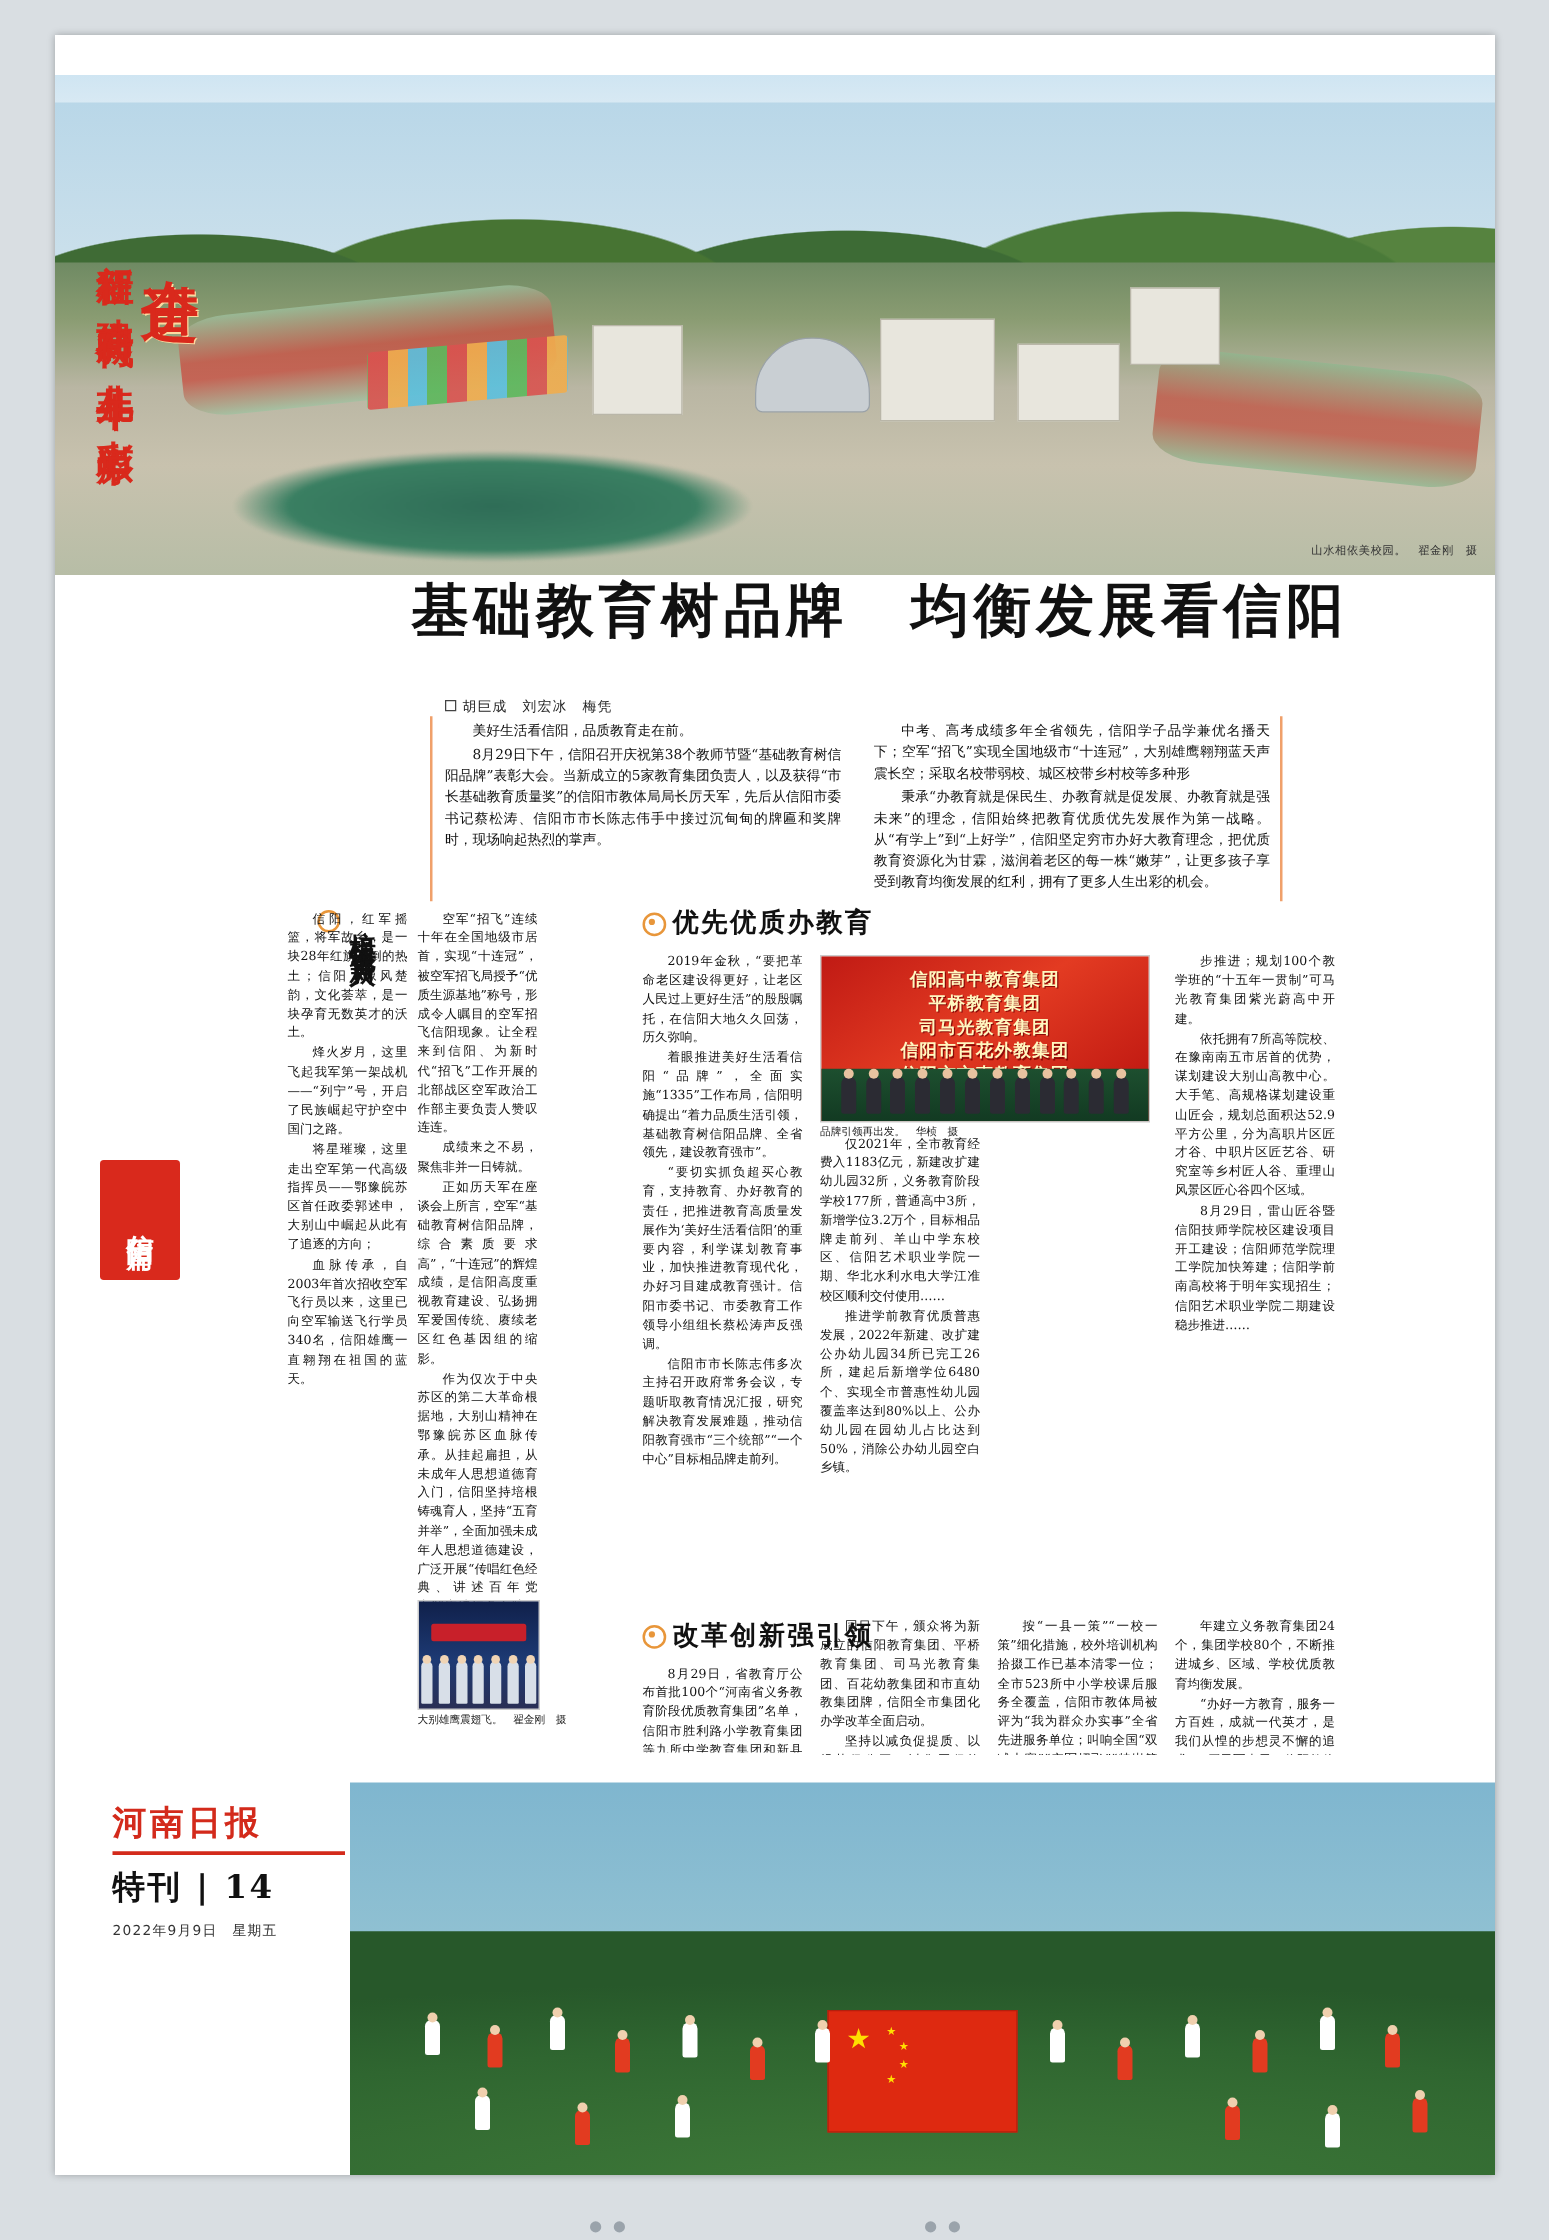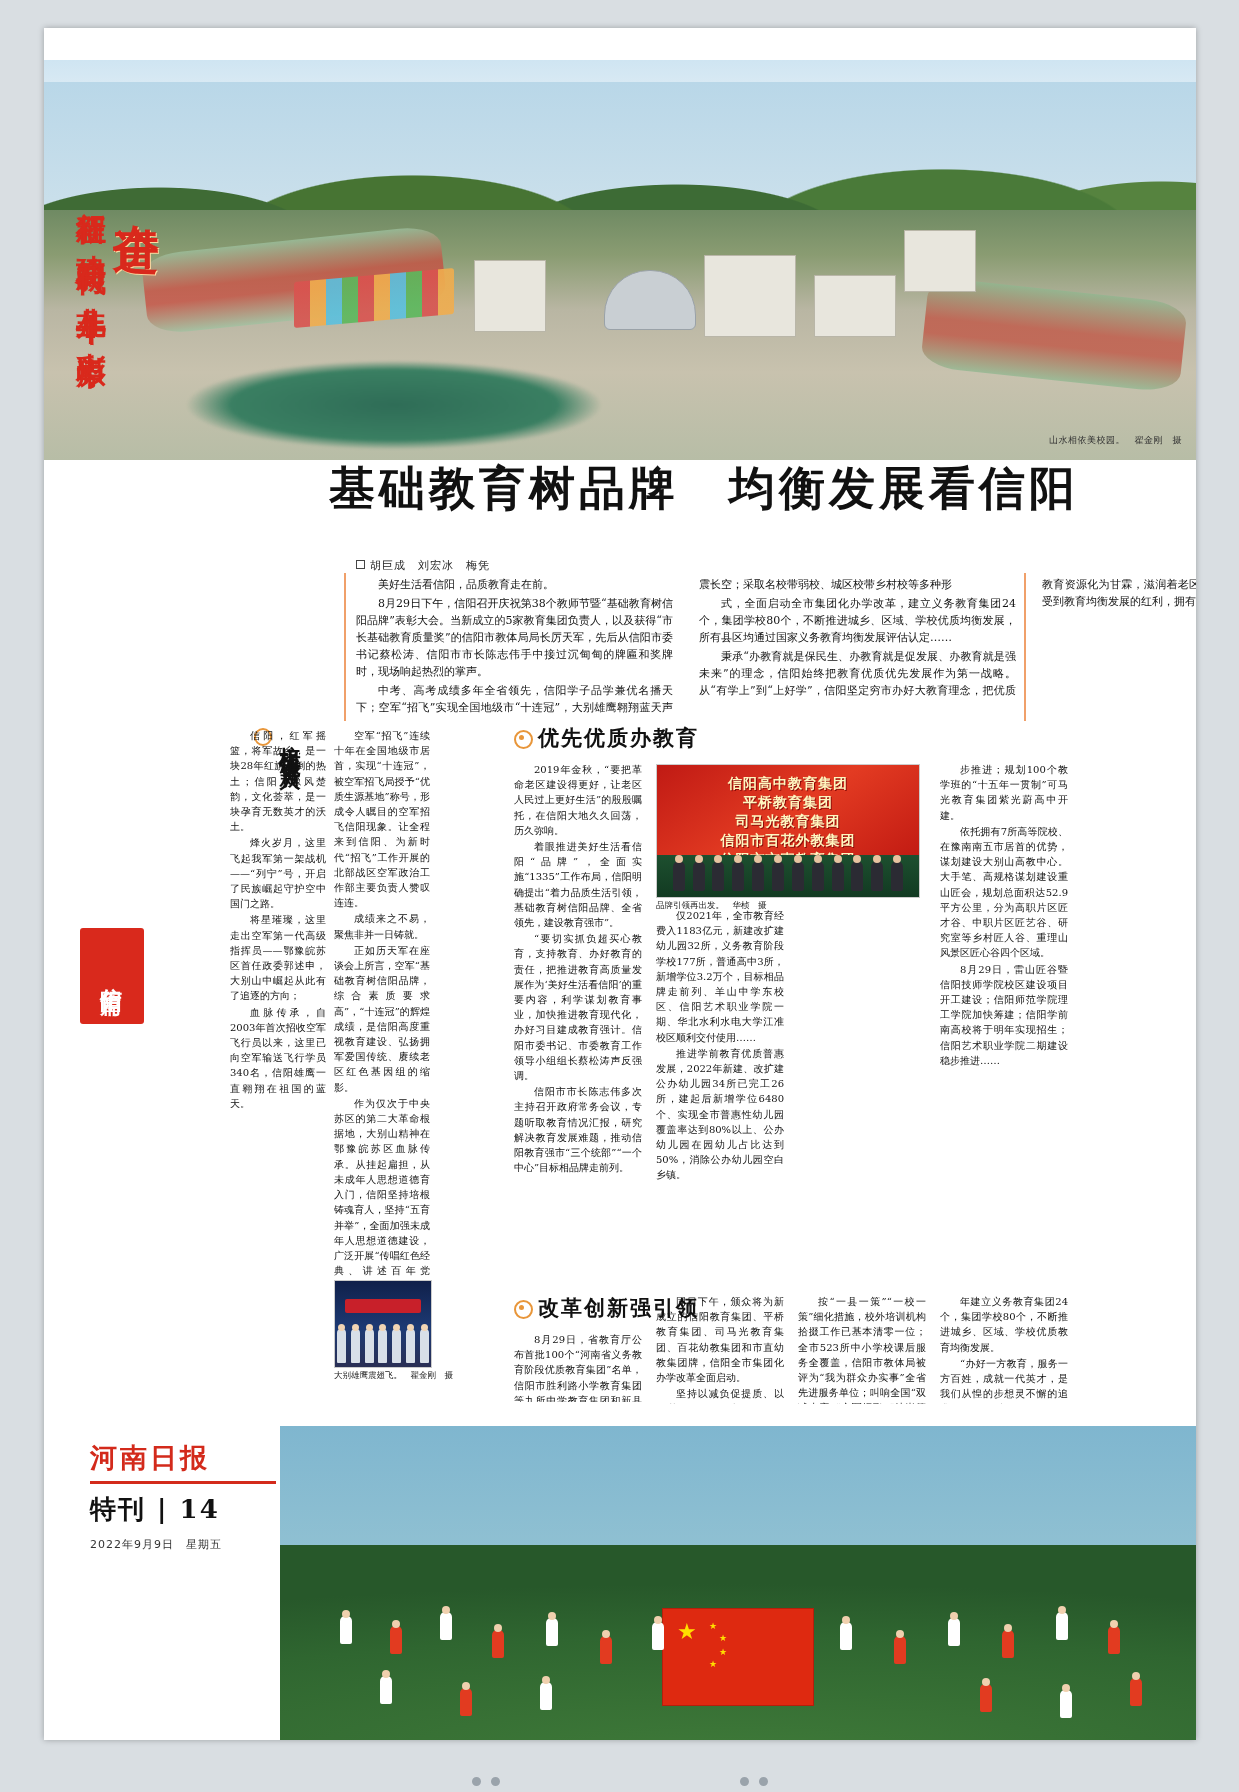--- a/index.html
+++ b/index.html
@@ -154,21 +154,21 @@
   
   .photo{
     position:absolute;border:1px solid #ccc;overflow:hidden;
   }
   .p-red{
     background:linear-gradient(145deg,#c01a14,#e33b22 45%,#b8110e);
   }
   .p-red .titleblock{
     position:absolute;left:50%;top:10px;transform:translateX(-50%);
     text-align:center;color:#fff7c0;
-    font-family:Liberation Mono, monospace;font-weight:bold;
+    font-family:Liberation Serif, serif;font-weight:bold;
     font-size:14px;line-height:19px;letter-spacing:1px;white-space:nowrap;
     text-shadow:1px 1px 0 #8b0b08;
   }
   .p-red .stage{
     position:absolute;left:0;bottom:0;width:100%;height:42px;
     background:linear-gradient(#1d4f2f,#123a22);
   }
   .p-red .people{
     position:absolute;left:6%;bottom:6px;width:88%;height:34px;
     display:flex;justify-content:space-between;align-items:flex-end;
@@ -274,21 +274,20 @@
 
   <div class="byline">
     <span class="sq"></span><span>胡巨成　刘宏冰　梅凭</span>
   </div>
   <div class="lead-rule-l"></div>
   <div class="lead-rule-r"></div>
   <div class="lead">
     <p>美好生活看信阳，品质教育走在前。</p>
     <p>8月29日下午，信阳召开庆祝第38个教师节暨“基础教育树信阳品牌”表彰大会。当新成立的5家教育集团负责人，以及获得“市长基础教育质量奖”的信阳市教体局局长厉天军，先后从信阳市委书记蔡松涛、信阳市市长陈志伟手中接过沉甸甸的牌匾和奖牌时，现场响起热烈的掌声。</p>
     <p>中考、高考成绩多年全省领先，信阳学子品学兼优名播天下；空军“招飞”实现全国地级市“十连冠”，大别雄鹰翱翔蓝天声震长空；采取名校带弱校、城区校带乡村校等多种形</p>
-    <p>式，全面启动全市集团化办学改革，建立义务教育集团24个，集团学校80个，不断推进城乡、区域、学校优质均衡发展，所有县区均通过国家义务教育均衡发展评估认定……</p>
     <p>秉承“办教育就是保民生、办教育就是促发展、办教育就是强未来”的理念，信阳始终把教育优质优先发展作为第一战略。从“有学上”到“上好学”，信阳坚定穷市办好大教育理念，把优质教育资源化为甘霖，滋润着老区的每一株“嫩芽”，让更多孩子享受到教育均衡发展的红利，拥有了更多人生出彩的机会。</p>
   </div>
 
   <div class="vhead-mark"></div>
   <div class="vhead">培根铸魂育新人</div>
 
   <div class="textcol" style="left:190px;top:700px;width:0;"></div>
   <div class="textcol" style="left:270px;top:700px;width:0;"></div>
 
   <div class="textcol" style="left:268px;top:700px;width:0px;"></div>

